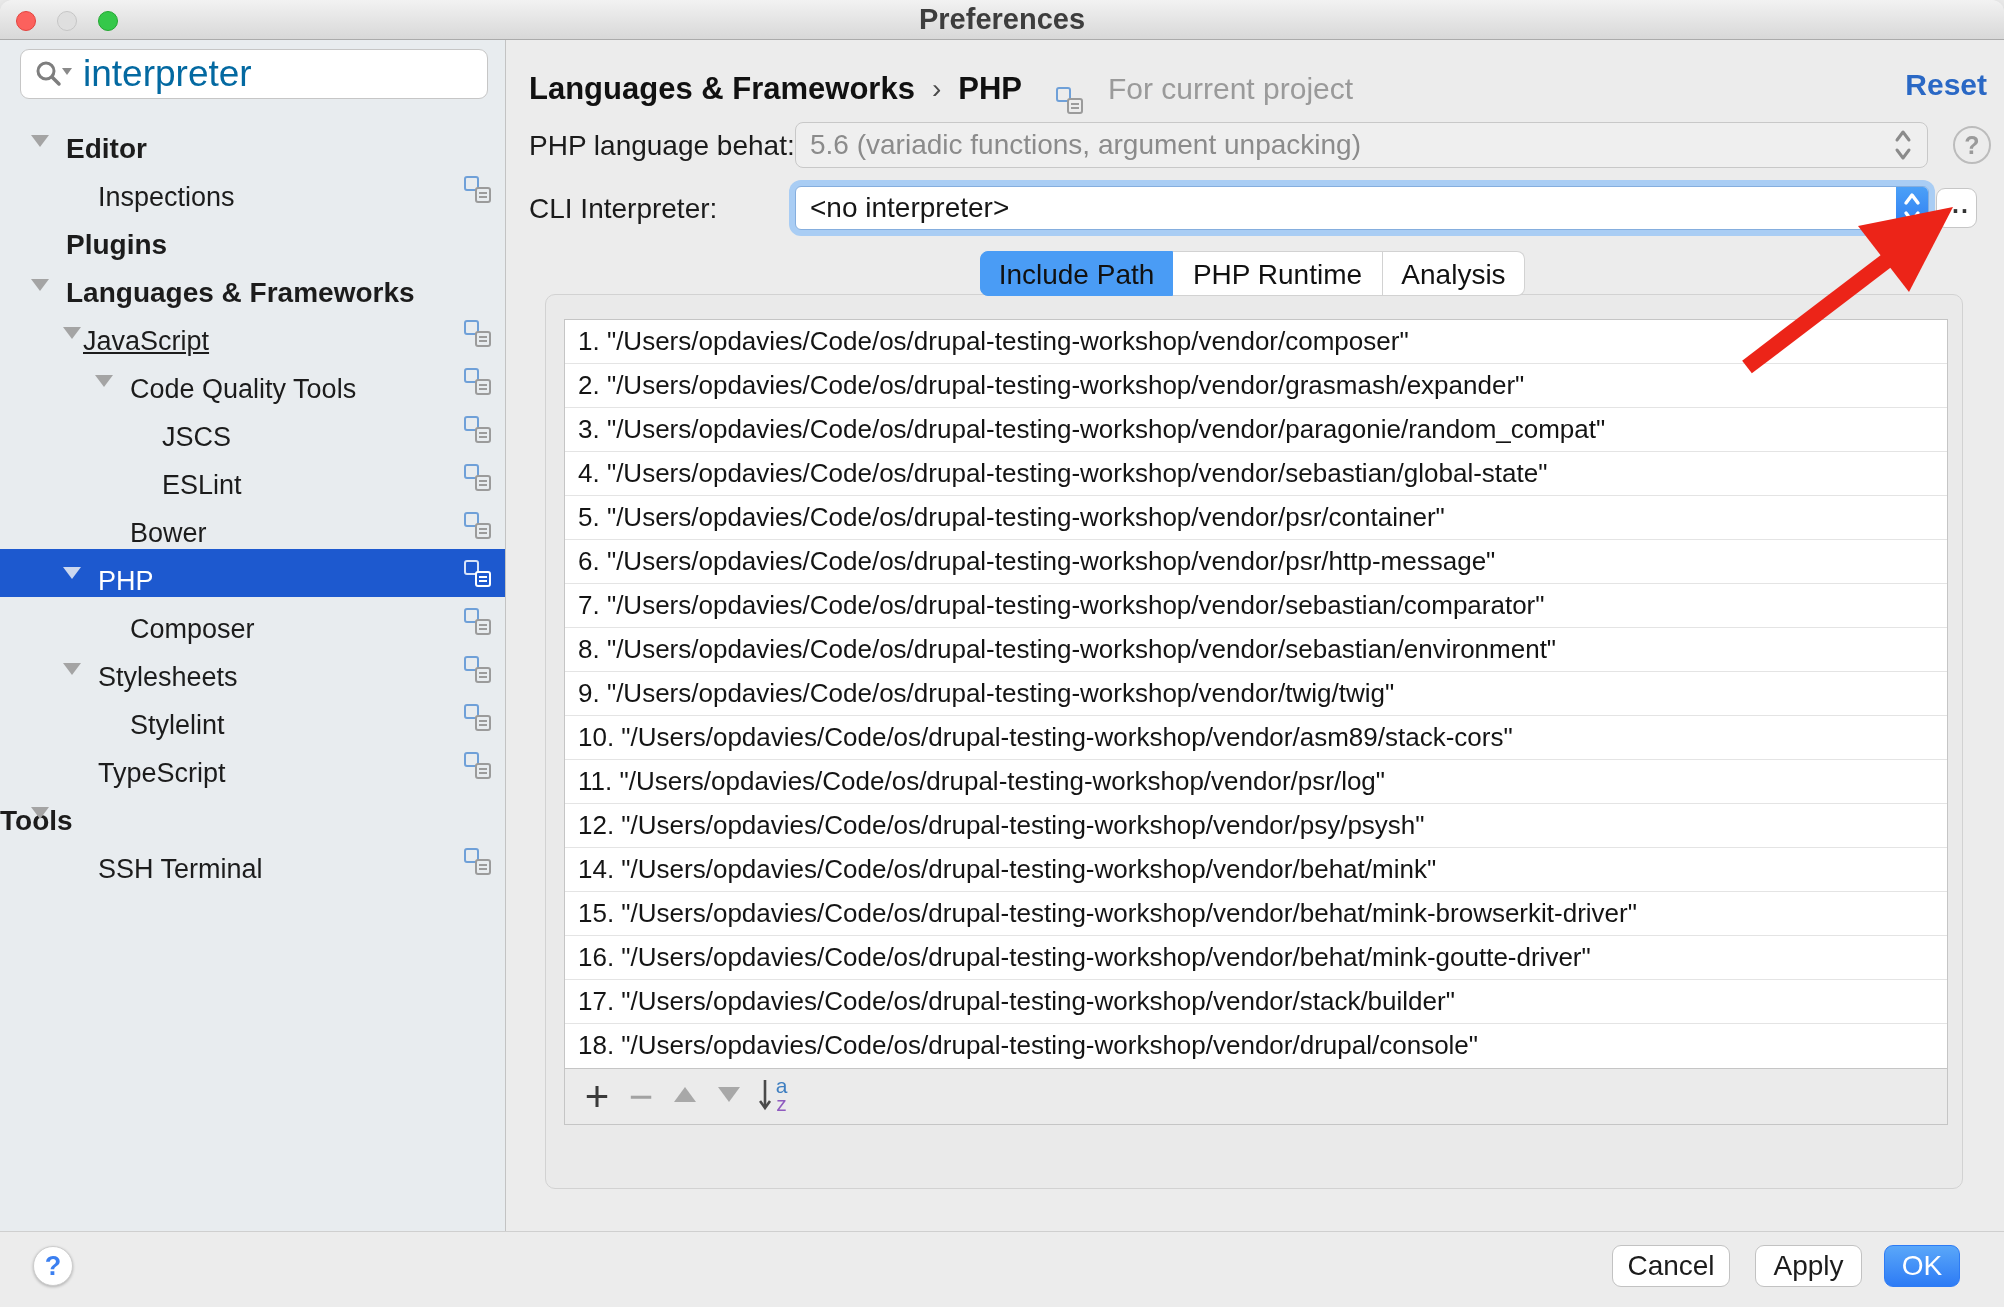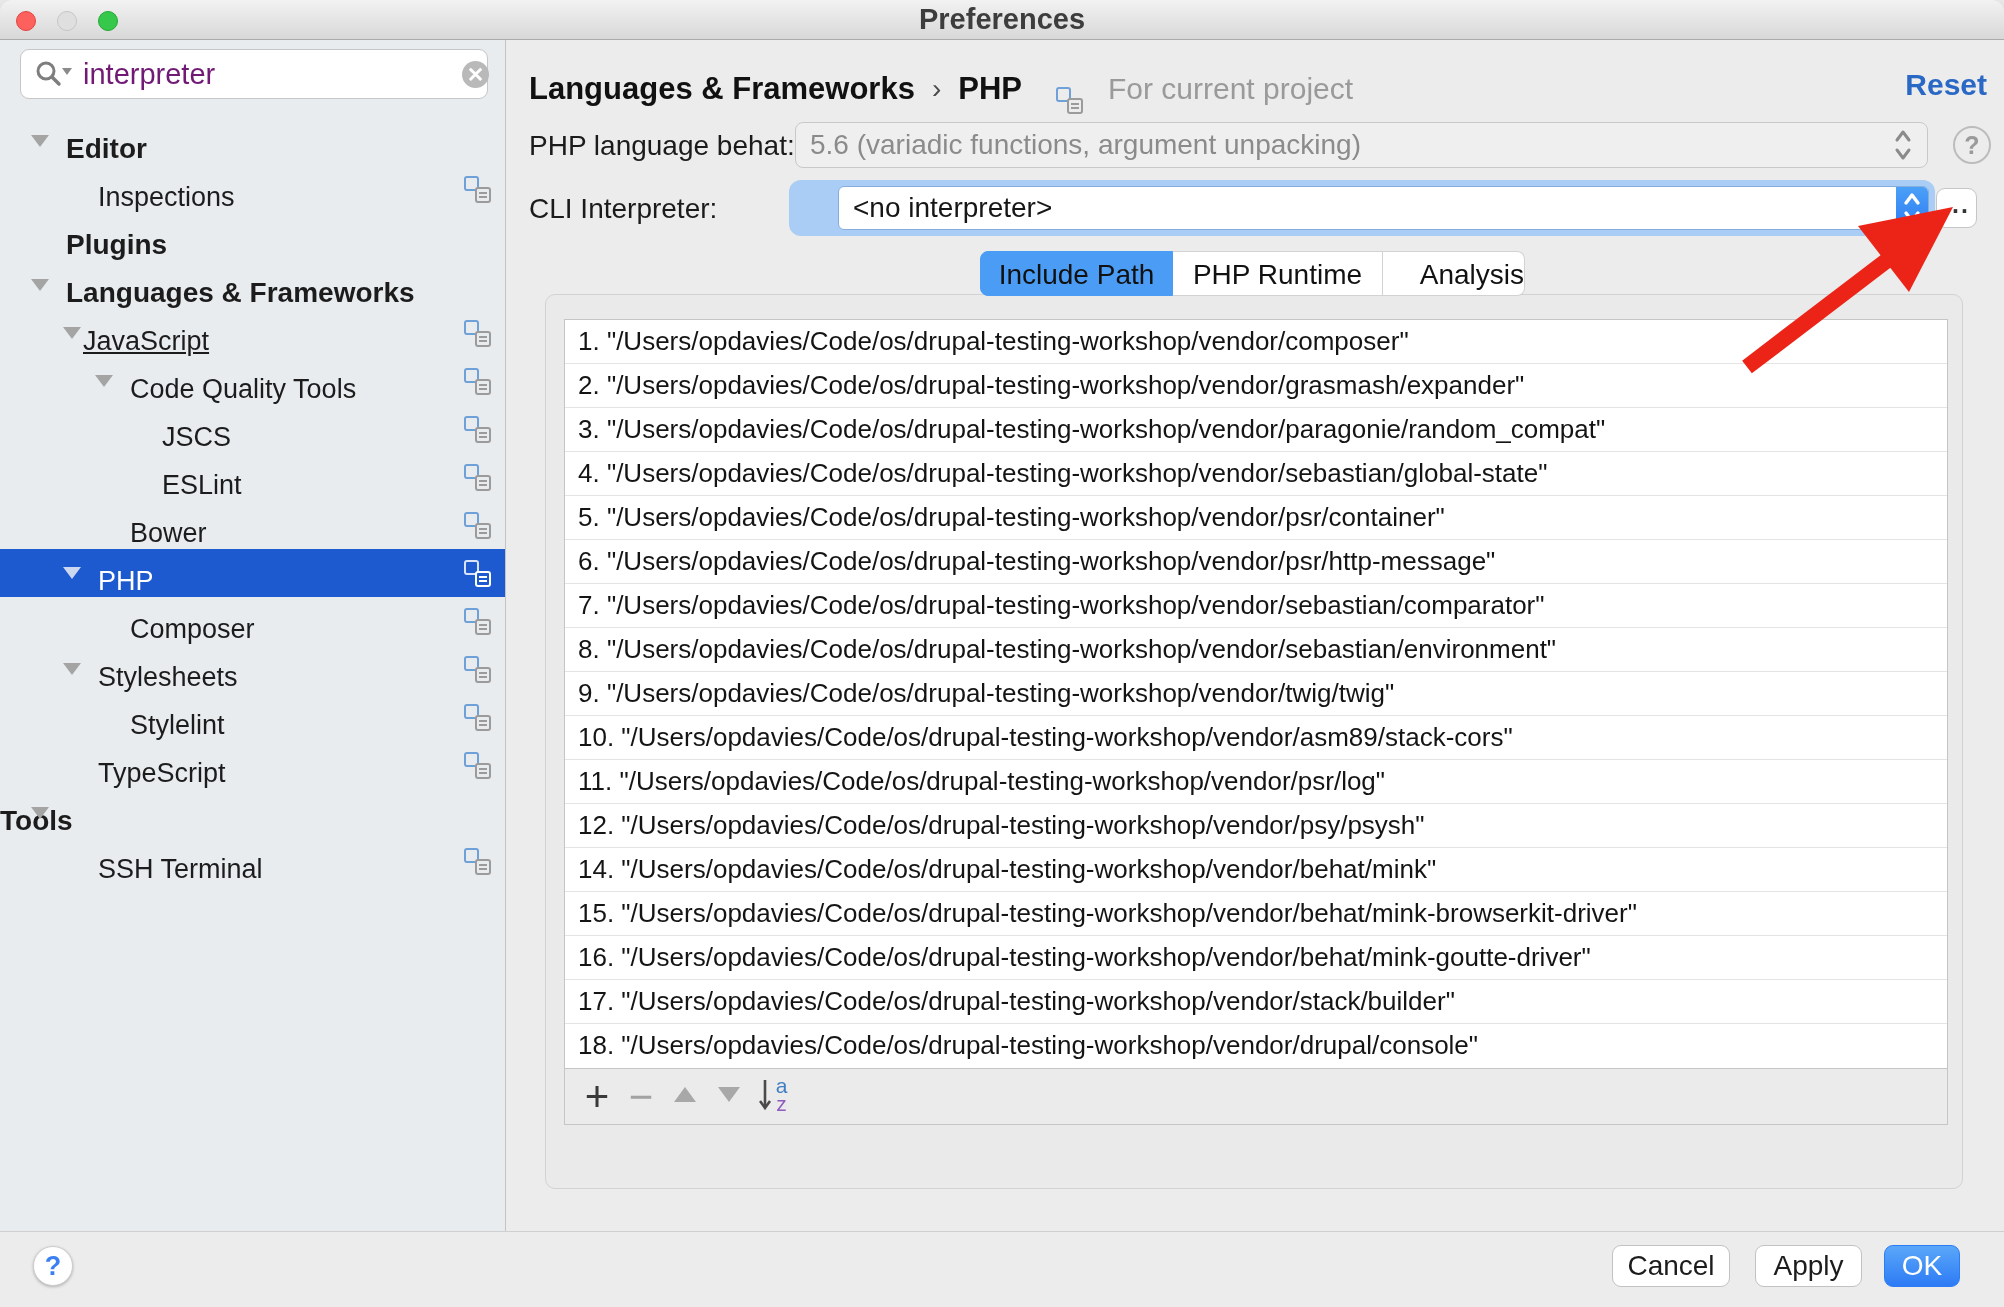--- a/index.html
+++ b/index.html
@@ -20,21 +20,21 @@
   .win-title{position:absolute;left:0;right:0;top:0;height:40px;line-height:38px;text-align:center;
     font-size:29px;font-weight:600;color:#3d3d3d;}
   
   .content{display:flex;height:1191px;}
   .sidebar{width:506px;background:#e8ecef;border-right:1px solid #c3c3c3;position:relative;flex:none;}
   .main{flex:1;position:relative;background:#ececec;}
   
   .search{position:absolute;left:20px;top:9px;width:468px;height:50px;background:#fff;
     border:1px solid #c6c6c6;border-radius:9px;display:flex;align-items:center;padding:0 12px;}
   .search svg{flex:none;}
-  .search input{border:none;outline:none;flex:1;font-family:inherit;font-size:29px;color:#701a75;
+  .search input{border:none;outline:none;flex:1;font-family:inherit;font-size:37px;color:#0369a1;
     margin-left:8px;background:transparent;}
   .clear-btn{flex:none;width:27px;height:27px;border-radius:50%;background:#b9b9b9;color:#fff;
     font-size:21px;line-height:27px;text-align:center;font-weight:700;cursor:default;}
   
   .tree{position:absolute;left:0;right:0;top:77px;}
   .tree-row{position:relative;height:48px;display:flex;align-items:flex-end;font-size:27px;color:#1c1c1c;}
   .tree-row.selected{background:var(--selection,#1d59cf);color:#fff;}
   .tree-row .lbl{white-space:nowrap;}
   .tree-row .lbl.b{font-weight:700;font-size:28px;}
   .twisty{position:absolute;top:18px;width:0;height:0;border-left:9px solid transparent;
@@ -62,21 +62,21 @@
   .lvl-label{top:90px;}
   .lvl-select{position:absolute;left:289px;top:82px;width:1133px;height:46px;background:#efefef;
     border:1px solid #c8c8c8;border-radius:8px;display:flex;align-items:center;padding:0 14px;}
   .lvl-select .val{flex:1;font-size:28px;color:#8b8b8b;white-space:nowrap;overflow:hidden;}
   .help-circle{position:absolute;width:38px;height:38px;border-radius:50%;border:2px solid #bcbcbc;
     color:#9a9a9a;font-size:25px;font-weight:700;text-align:center;line-height:35px;}
   .lvl-help{left:1447px;top:86px;}
   .cli-label{top:153px;}
   .combo-ring{position:absolute;left:283px;top:140px;width:1146px;height:56px;background:#a9cdf4;
     border-radius:12px;padding:6px;}
-  .combo{height:44px;background:#fff;border:1px solid #85aede;border-radius:6px;display:flex;align-items:stretch;overflow:hidden;margin-left:43px;}
+  .combo{height:44px;background:#fff;border:1px solid #85aede;border-radius:6px;display:flex;align-items:stretch;overflow:hidden;}
   .combo .val{flex:1;font-size:28px;color:#161616;line-height:42px;padding-left:14px;white-space:nowrap;}
   .stepper{flex:none;width:32px;background:linear-gradient(#4ba0f7,#2d7cf3);display:flex;align-items:center;justify-content:center;}
   .browse{position:absolute;left:1430px;top:148px;width:41px;height:40px;background:#fff;border:1px solid #c6c6c6;
     border-radius:9px;font-size:25px;font-weight:700;color:#333;text-align:center;line-height:30px;letter-spacing:2px;}
   
   .tabs{position:absolute;left:474px;top:211px;height:45px;display:flex;z-index:3;}
   .tab{height:45px;line-height:45px;text-align:center;font-size:28px;color:#111;background:#fff;
     border:1px solid #d2d2d2;border-left-width:0;}
   .tab:first-child{border-left-width:1px;border-radius:8px 0 0 8px;}
   .tab:last-child{border-radius:0 8px 8px 0;}
@@ -282,21 +282,21 @@
               <polyline points="4,22 10,30 16,22" fill="none" stroke="#fff" stroke-width="3.4" stroke-linecap="round" stroke-linejoin="round"></polyline>
             </svg>
           </span>
         </div>
       </div>
       <div class="browse">...</div>
 
       <div class="tabs" id="tabs">
           <div class="tab selected" style="width: 193px;">Include Path</div>
           <div class="tab" style="width: 210px;">PHP Runtime</div>
-          <div class="tab" style="width: 142px; text-align: right;">Analysis</div>
+          <div class="tab" style="width: 142px;">Analysis</div>
         </div>
       <div class="panel"></div>
 
       <div class="list-wrap">
         <div id="path-list">
             <div class="path-row">1. "/Users/opdavies/Code/os/drupal-testing-workshop/vendor/composer"</div>
             <div class="path-row">2. "/Users/opdavies/Code/os/drupal-testing-workshop/vendor/grasmash/expander"</div>
             <div class="path-row">3. "/Users/opdavies/Code/os/drupal-testing-workshop/vendor/paragonie/random_compat"</div>
             <div class="path-row">4. "/Users/opdavies/Code/os/drupal-testing-workshop/vendor/sebastian/global-state"</div>
             <div class="path-row">5. "/Users/opdavies/Code/os/drupal-testing-workshop/vendor/psr/container"</div>

